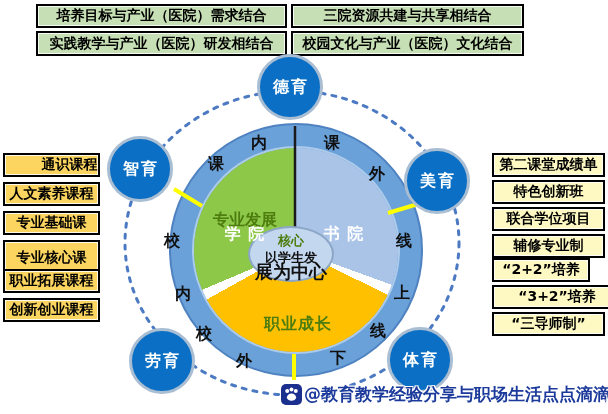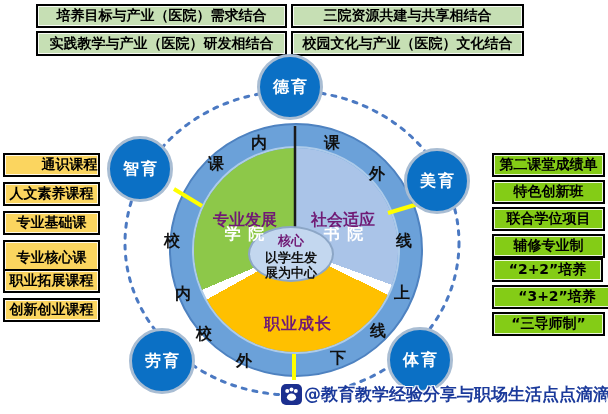--- a/index.html
+++ b/index.html
@@ -10,40 +10,40 @@
   }
   
   .gbox,.ybox,.bbox{
     position:absolute;box-sizing:border-box;border:2px solid #000;
     display:flex;align-items:center;justify-content:center;
     font-weight:bold;color:#000;white-space:nowrap;z-index:2;
     box-shadow:inset 0 0 0 1px rgba(255,255,255,.85);
   }
   .gbox{background:#c6dfb4;font-size:14px;}
   .ybox{background:#fbd55f;font-size:14px;}
-  .bbox{background:#84cc16;font-size:14px;}
+  .bbox{background:#fef9c3;font-size:14px;}
   
   .ring{position:absolute;left:169px;top:123px;width:254px;height:254px;border-radius:50%;
         background:#6ba1d9;border:2px solid #4e82c0;box-sizing:border-box;z-index:2;}
   .pie{position:absolute;left:194px;top:148px;width:204px;height:204px;border-radius:50%;z-index:2;
        background:conic-gradient(from 0deg,
          #aac4e8 0deg 110deg,
          #ffffff 110deg 116deg,
          #ffc000 116deg 241deg,
          #ffffff 241deg 247deg,
          #8dc849 247deg 360deg);
        box-shadow:0 0 0 2px rgba(255,255,255,.45);}
   .hub{position:absolute;left:248px;top:226px;width:86px;height:56px;border-radius:50%;
        background:#c3d7ef;border:2px solid #8ca6c6;box-sizing:border-box;z-index:4;}
   .rc{position:absolute;transform:translate(-50%,-50%);font-weight:bold;font-size:16px;
       color:#101010;z-index:4;line-height:1;}
   .slabel{position:absolute;transform:translate(-50%,-50%);font-weight:bold;z-index:5;
           white-space:nowrap;line-height:1;}
   .white{color:#ffffff;margin-top:36px;}
-  .red{color:#701a75;}
+  .red{color:#4d7c0f;}
   .blk{color:#111111;}
   
   .node{position:absolute;width:66px;height:66px;border-radius:50%;background:#0b70c5;
         border:3px solid #a9bdd3;box-sizing:border-box;display:flex;align-items:center;
         justify-content:center;color:#fff;font-weight:bold;font-size:16px;
         letter-spacing:2px;z-index:6;text-indent:2px;}
   
   .svg-back{position:absolute;left:0;top:0;z-index:1;pointer-events:none;}
   .svg-front{position:absolute;left:0;top:0;z-index:3;pointer-events:none;}
   
@@ -69,21 +69,21 @@
   <div class="ybox" style="left:3px;top:182px;width:97px;height:24px;">人文素养课程</div>
   <div class="ybox" style="left:3px;top:211px;width:97px;height:24px;">专业基础课</div>
   <div class="ybox" style="left:3px;top:240px;width:97px;height:36px;">专业核心课</div>
   <div class="ybox" style="left:3px;top:269px;width:97px;height:24px;">职业拓展课程</div>
   <div class="ybox" style="left:3px;top:298px;width:97px;height:24px;">创新创业课程</div>
 
   <div class="bbox" style="left:492px;top:153px;width:113px;height:24px;">第二课堂成绩单</div>
   <div class="bbox" style="left:492px;top:180px;width:113px;height:24px;">特色创新班</div>
   <div class="bbox" style="left:492px;top:207px;width:113px;height:24px;">联合学位项目</div>
   <div class="bbox" style="left:492px;top:234px;width:113px;height:24px;">辅修专业制</div>
-  <div class="bbox" style="left:492px;top:258px;width:111px;height:24px;">“2+2”培养</div>
+  <div class="bbox" style="left:492px;top:258px;width:98px;height:24px;">“2+2”培养</div>
   <div class="bbox" style="left:492px;top:285px;width:130px;height:24px;">“3+2”培养</div>
   <div class="bbox" style="left:492px;top:312px;width:113px;height:24px;">“三导师制”</div>
 
   <div class="ring"></div>
   <div class="pie"></div>
 
   <svg class="svg-front" width="608" height="414">
     <line x1="295" y1="126" x2="295" y2="227" stroke="#1a1a1a" stroke-width="2.5"></line>
     <line x1="174" y1="189" x2="202" y2="206" stroke="#ffff00" stroke-width="4"></line>
     <line x1="388" y1="213" x2="418" y2="204" stroke="#ffff00" stroke-width="4"></line>
@@ -99,27 +99,26 @@
   <span class="rc" style="left:183px;top:294px;">内</span>
   <span class="rc" style="left:402px;top:293px;">上</span>
   <span class="rc" style="left:204px;top:334px;">校</span>
   <span class="rc" style="left:378px;top:331px;">线</span>
   <span class="rc" style="left:244px;top:361px;">外</span>
   <span class="rc" style="left:338px;top:358px;">下</span>
 
   <span class="slabel white" style="left:245px;top:198px;font-size:16px;letter-spacing:1px;">学 院</span>
   <span class="slabel red" style="left:245px;top:220px;font-size:16px;">专业发展</span>
   <span class="slabel white" style="left:344px;top:198px;font-size:16px;letter-spacing:1px;">书 院</span>
-  <span class="slabel red" style="left:343px;top:220px;font-size:16px;">社会适应</span>
   <span class="slabel red" style="left:298px;top:324px;font-size:16px;letter-spacing:1px;">职业成长</span>
 
   <div class="hub"></div>
   <span class="slabel red" style="left:291px;top:240px;font-size:13px;">核心</span>
   <span class="slabel blk" style="left:291px;top:257px;font-size:13px;">以学生发</span>
-  <span class="slabel blk" style="left:291px;top:272px;font-size:13px;">展为中心</span>
+  <span class="slabel blk" style="left:291px;top:272px;font-size:18px;">展为中心</span>
 
   <div class="node" style="left:257px;top:54px;">德育</div>
   <div class="node" style="left:107px;top:136px;">智育</div>
   <div class="node" style="left:404px;top:148px;">美育</div>
   <div class="node" style="left:129px;top:328px;">劳育</div>
   <div class="node" style="left:387px;top:327px;">体育</div>
 
   <div class="wm">
     <svg width="21" height="21" viewBox="0 0 21 21">
       <rect x="0" y="0" width="21" height="21" rx="5" fill="#1b2f8f"></rect>

